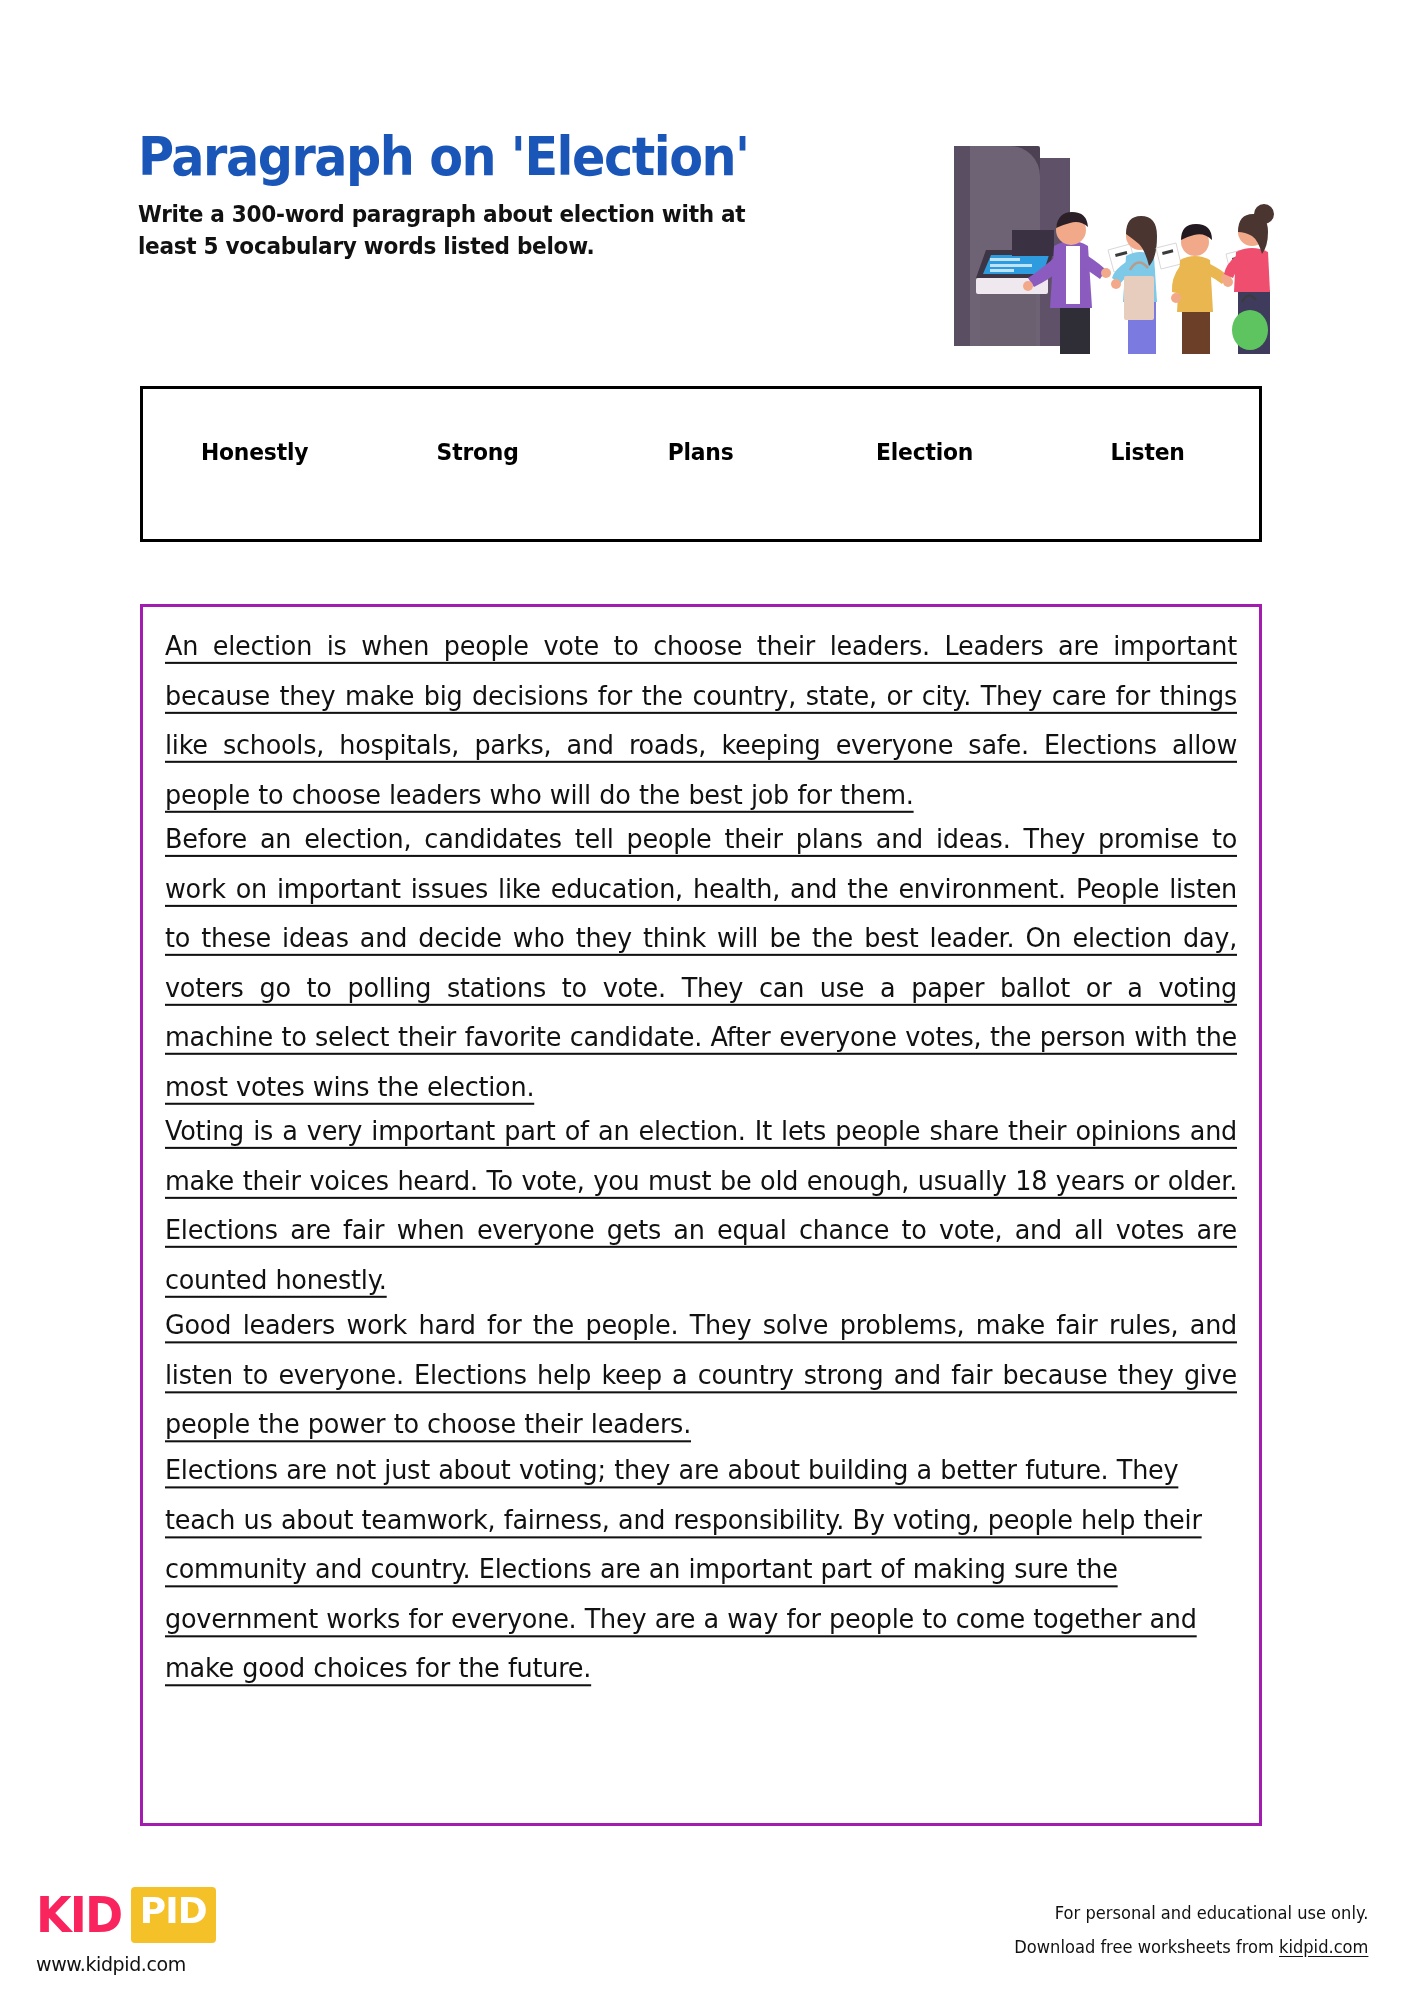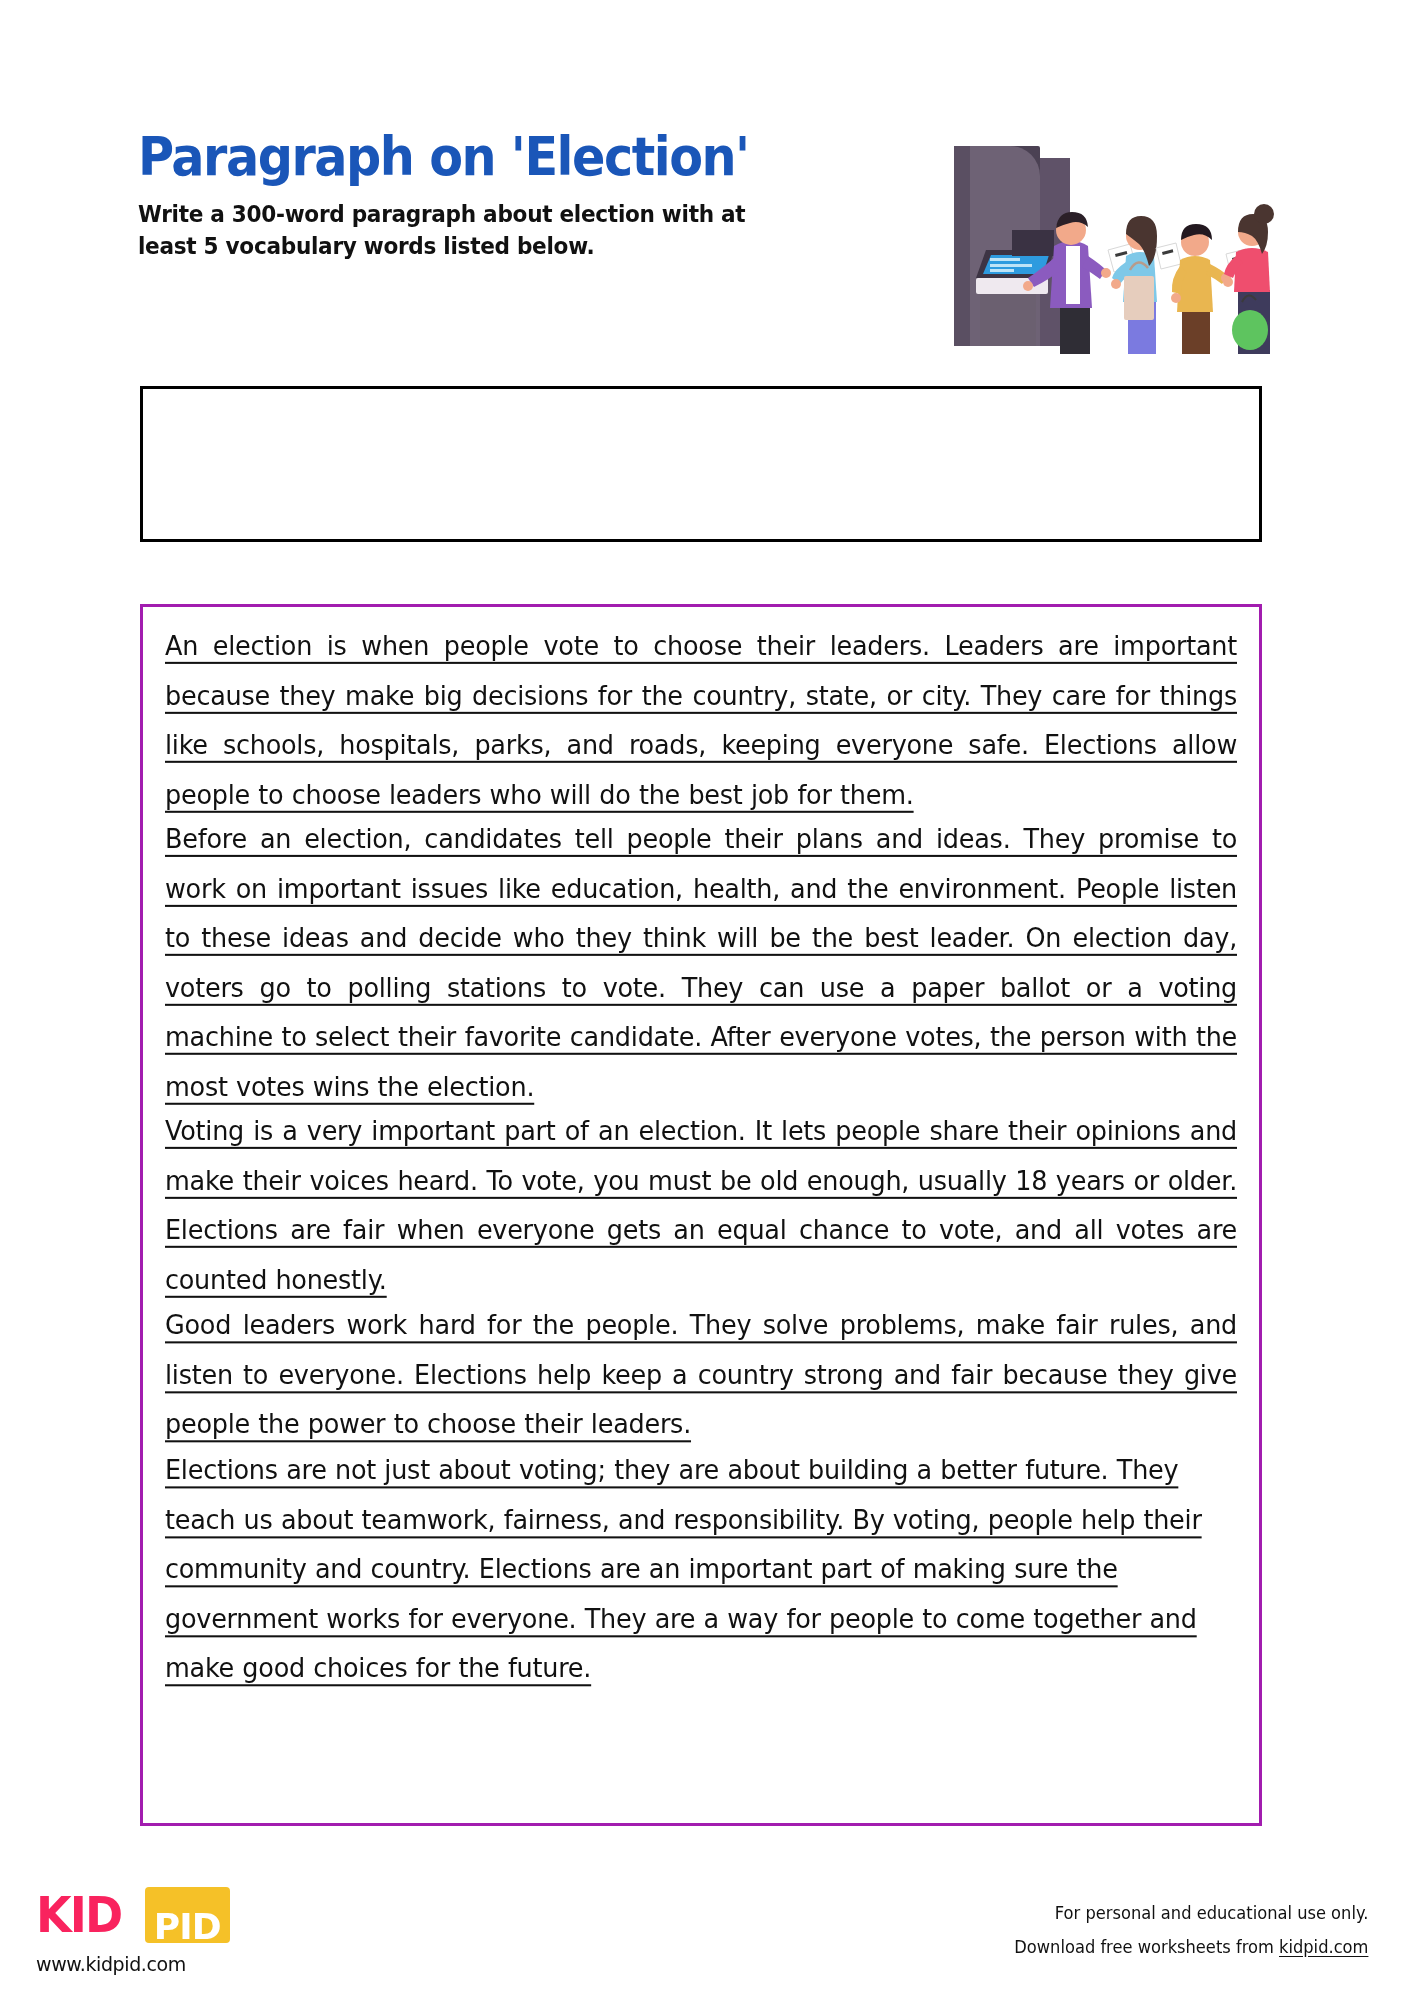--- a/index.html
+++ b/index.html
@@ -144,23 +144,23 @@
     transform-origin: left bottom;
   }
   .logo-pid {
     background: #f5c128;
     color: #ffffff;
     font-family: "DejaVu Sans", sans-serif;
     font-weight: 700;
     font-size: 36px;
     letter-spacing: -1px;
     line-height: 1;
-    padding: 22px 9px 8px 9px;
+    padding: 6px 9px 8px 9px;
     border-radius: 4px;
-    margin-left: 16px;
+    margin-left: 2px;
     transform: translateY(-3px);
   }
   .logo-url {
     font-family: "DejaVu Sans", sans-serif;
     font-size: 20px;
     font-weight: 500;
     color: #111111;
     margin-top: 6px;
     letter-spacing: -0.4px;
     transform: scaleX(0.95);
@@ -269,20 +269,27 @@
         <path d="M288 94 q0 -18 15 -18 q15 0 15 18 q0 14 -6 22 q-4 -14 -10 -18 q-7 -4 -14 -4 z" fill="#4a3530"></path>
         <circle cx="314" cy="76" r="10" fill="#4a3530"></circle>
 
         <path d="M292 164 q6 -12 14 -2" stroke="#3b3b3b" stroke-width="2" fill="none"></path>
         <ellipse cx="300" cy="192" rx="18" ry="20" fill="#5ec45f"></ellipse>
       </g>
     </svg>
   </div>
 
   <div class="vocab-box">
+    <div class="vocab-row">
+      <div class="vocab-cell">Honestly</div>
+      <div class="vocab-cell">Strong</div>
+      <div class="vocab-cell">Plans</div>
+      <div class="vocab-cell">Election</div>
+      <div class="vocab-cell">Listen</div>
+    </div>
   </div>
 
   <div class="writing-box">
     <p class="para">An election is when people vote to choose their leaders. Leaders are important because they make big decisions for the country, state, or city. They care for things like schools, hospitals, parks, and roads, keeping everyone safe. Elections allow people to choose leaders who will do the best job for them.</p>
     <p class="para">Before an election, candidates tell people their plans and ideas. They promise to work on important issues like education, health, and the environment. People listen to these ideas and decide who they think will be the best leader. On election day, voters go to polling stations to vote. They can use a paper ballot or a voting machine to select their favorite candidate. After everyone votes, the person with the most votes wins the election.</p>
     <p class="para">Voting is a very important part of an election. It lets people share their opinions and make their voices heard. To vote, you must be old enough, usually 18 years or older. Elections are fair when everyone gets an equal chance to vote, and all votes are counted honestly.</p>
     <p class="para">Good leaders work hard for the people. They solve problems, make fair rules, and listen to everyone. Elections help keep a country strong and fair because they give people the power to choose their leaders.</p>
     <p class="para last">Elections are not just about voting; they are about building a better future. They teach us about teamwork, fairness, and responsibility. By voting, people help their community and country. Elections are an important part of making sure the government works for everyone. They are a way for people to come together and make good choices for the future.</p>
   </div>
 

